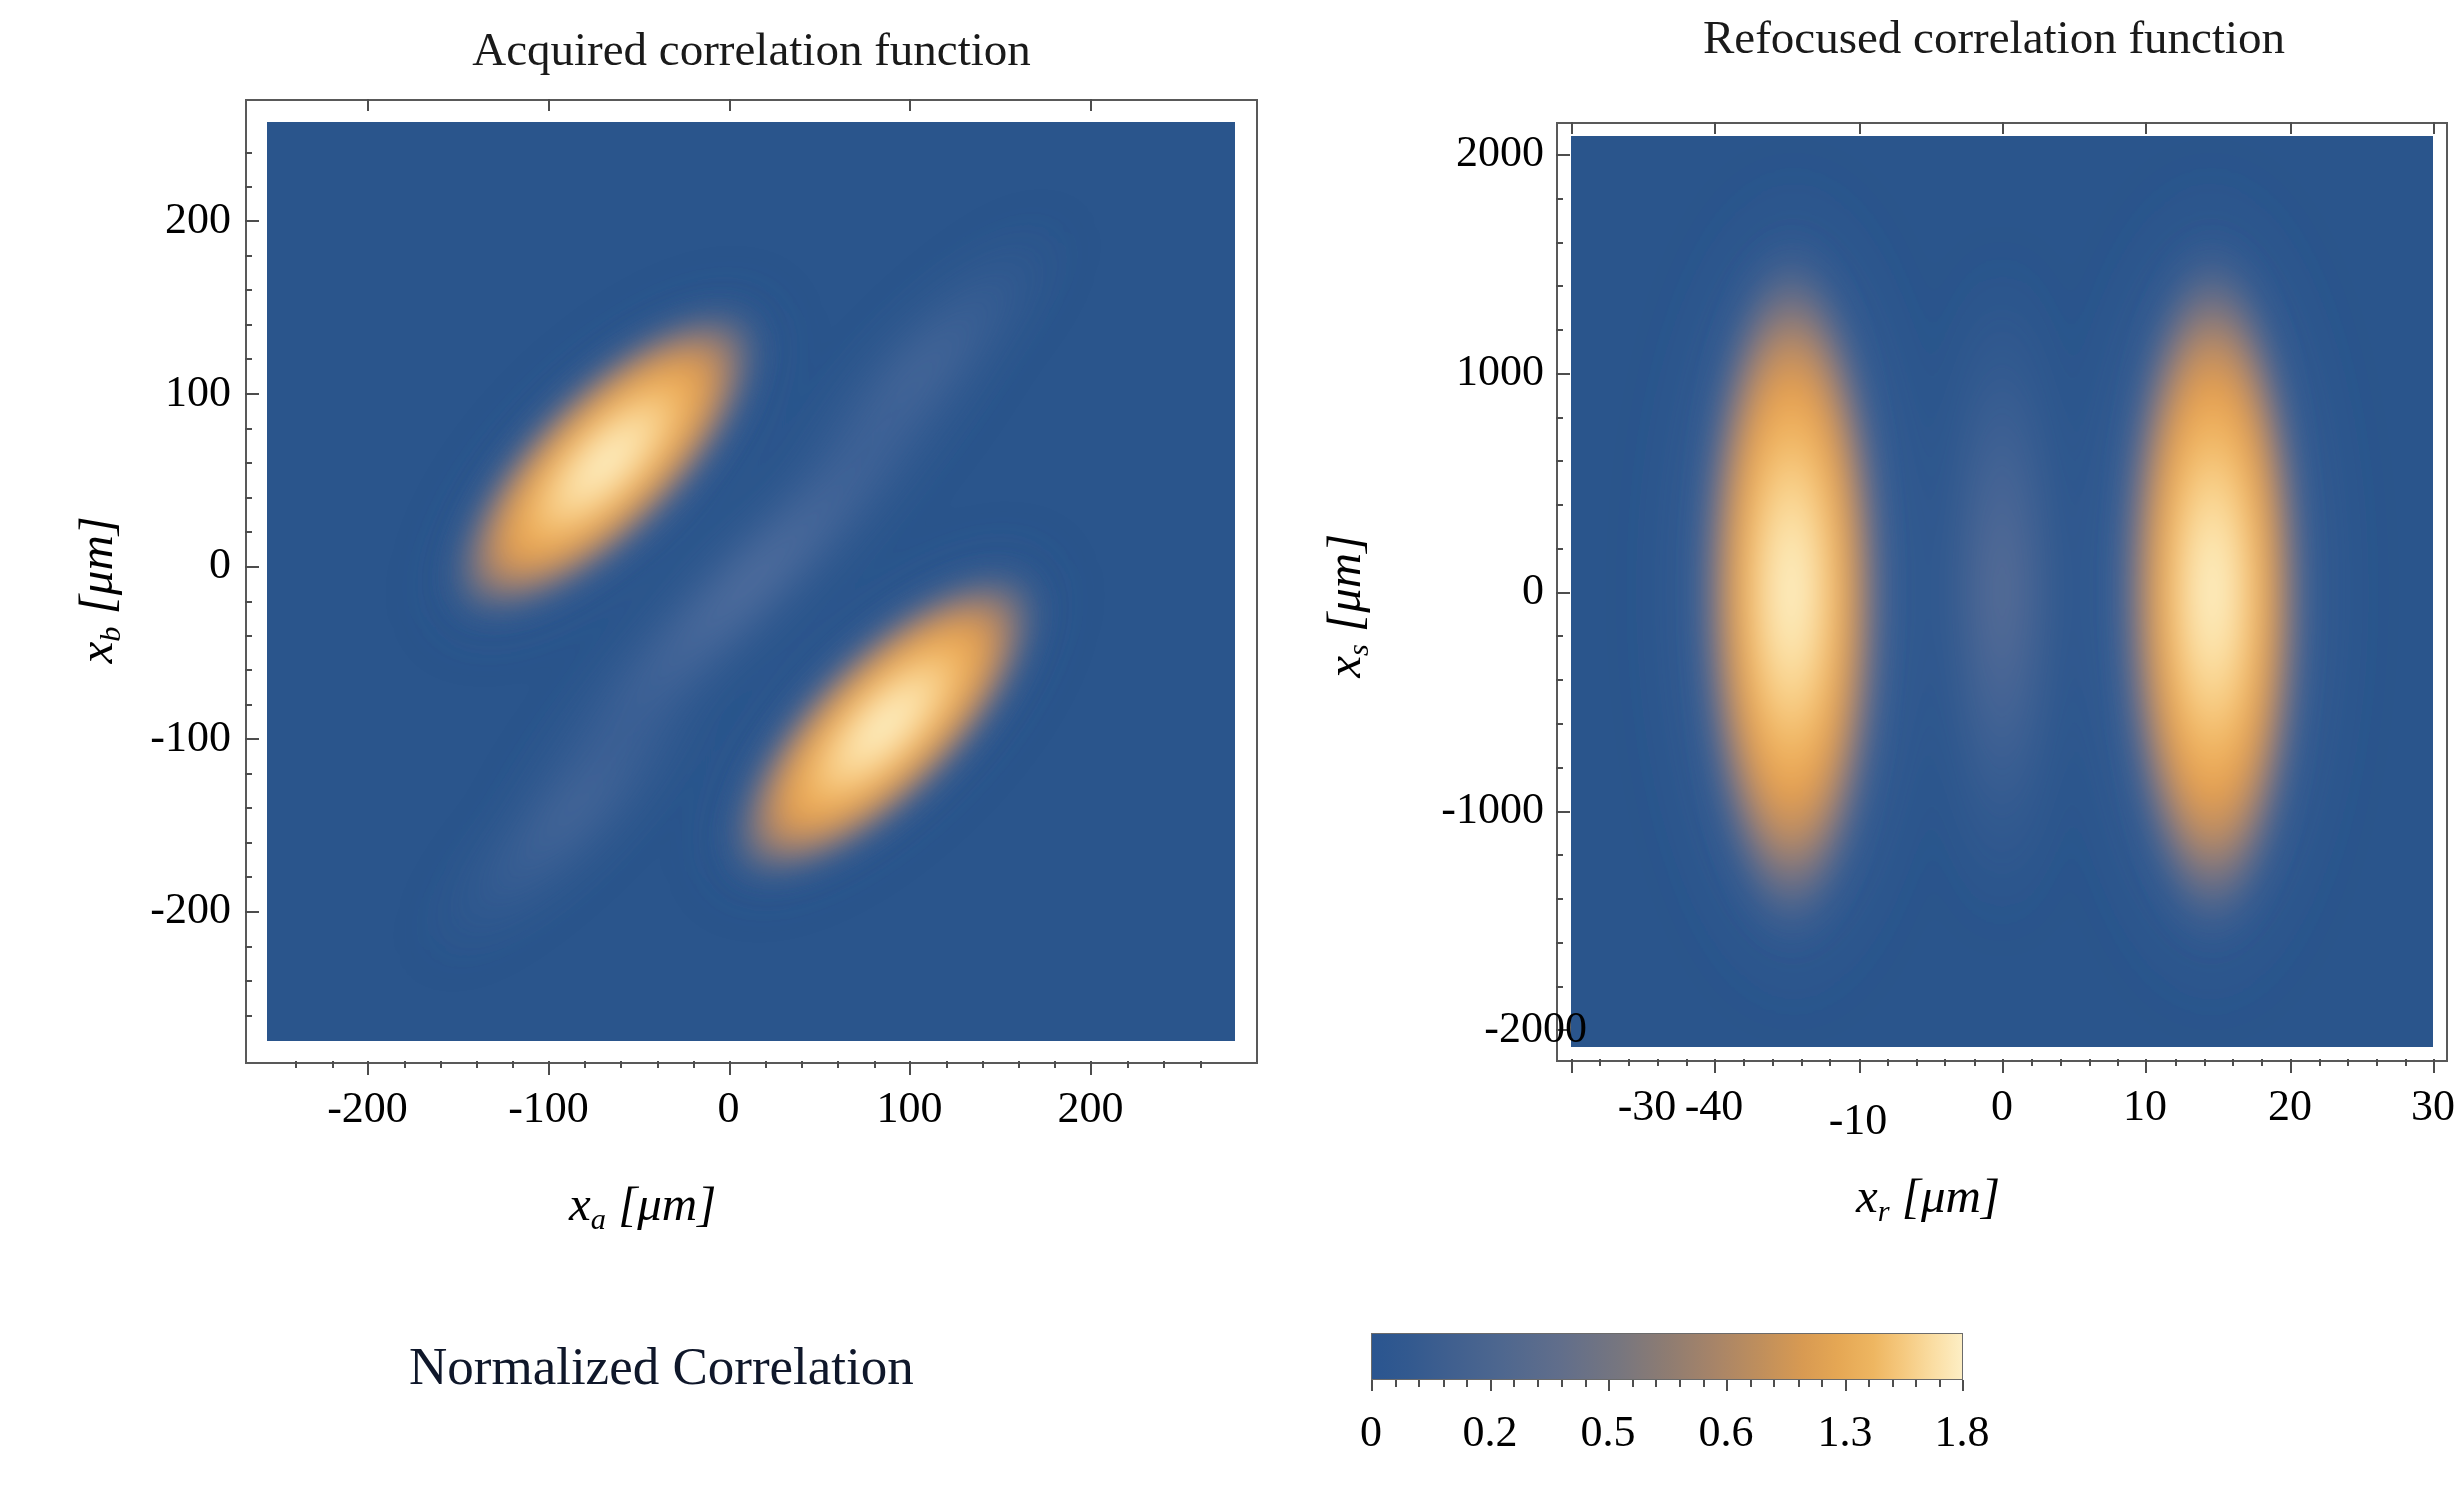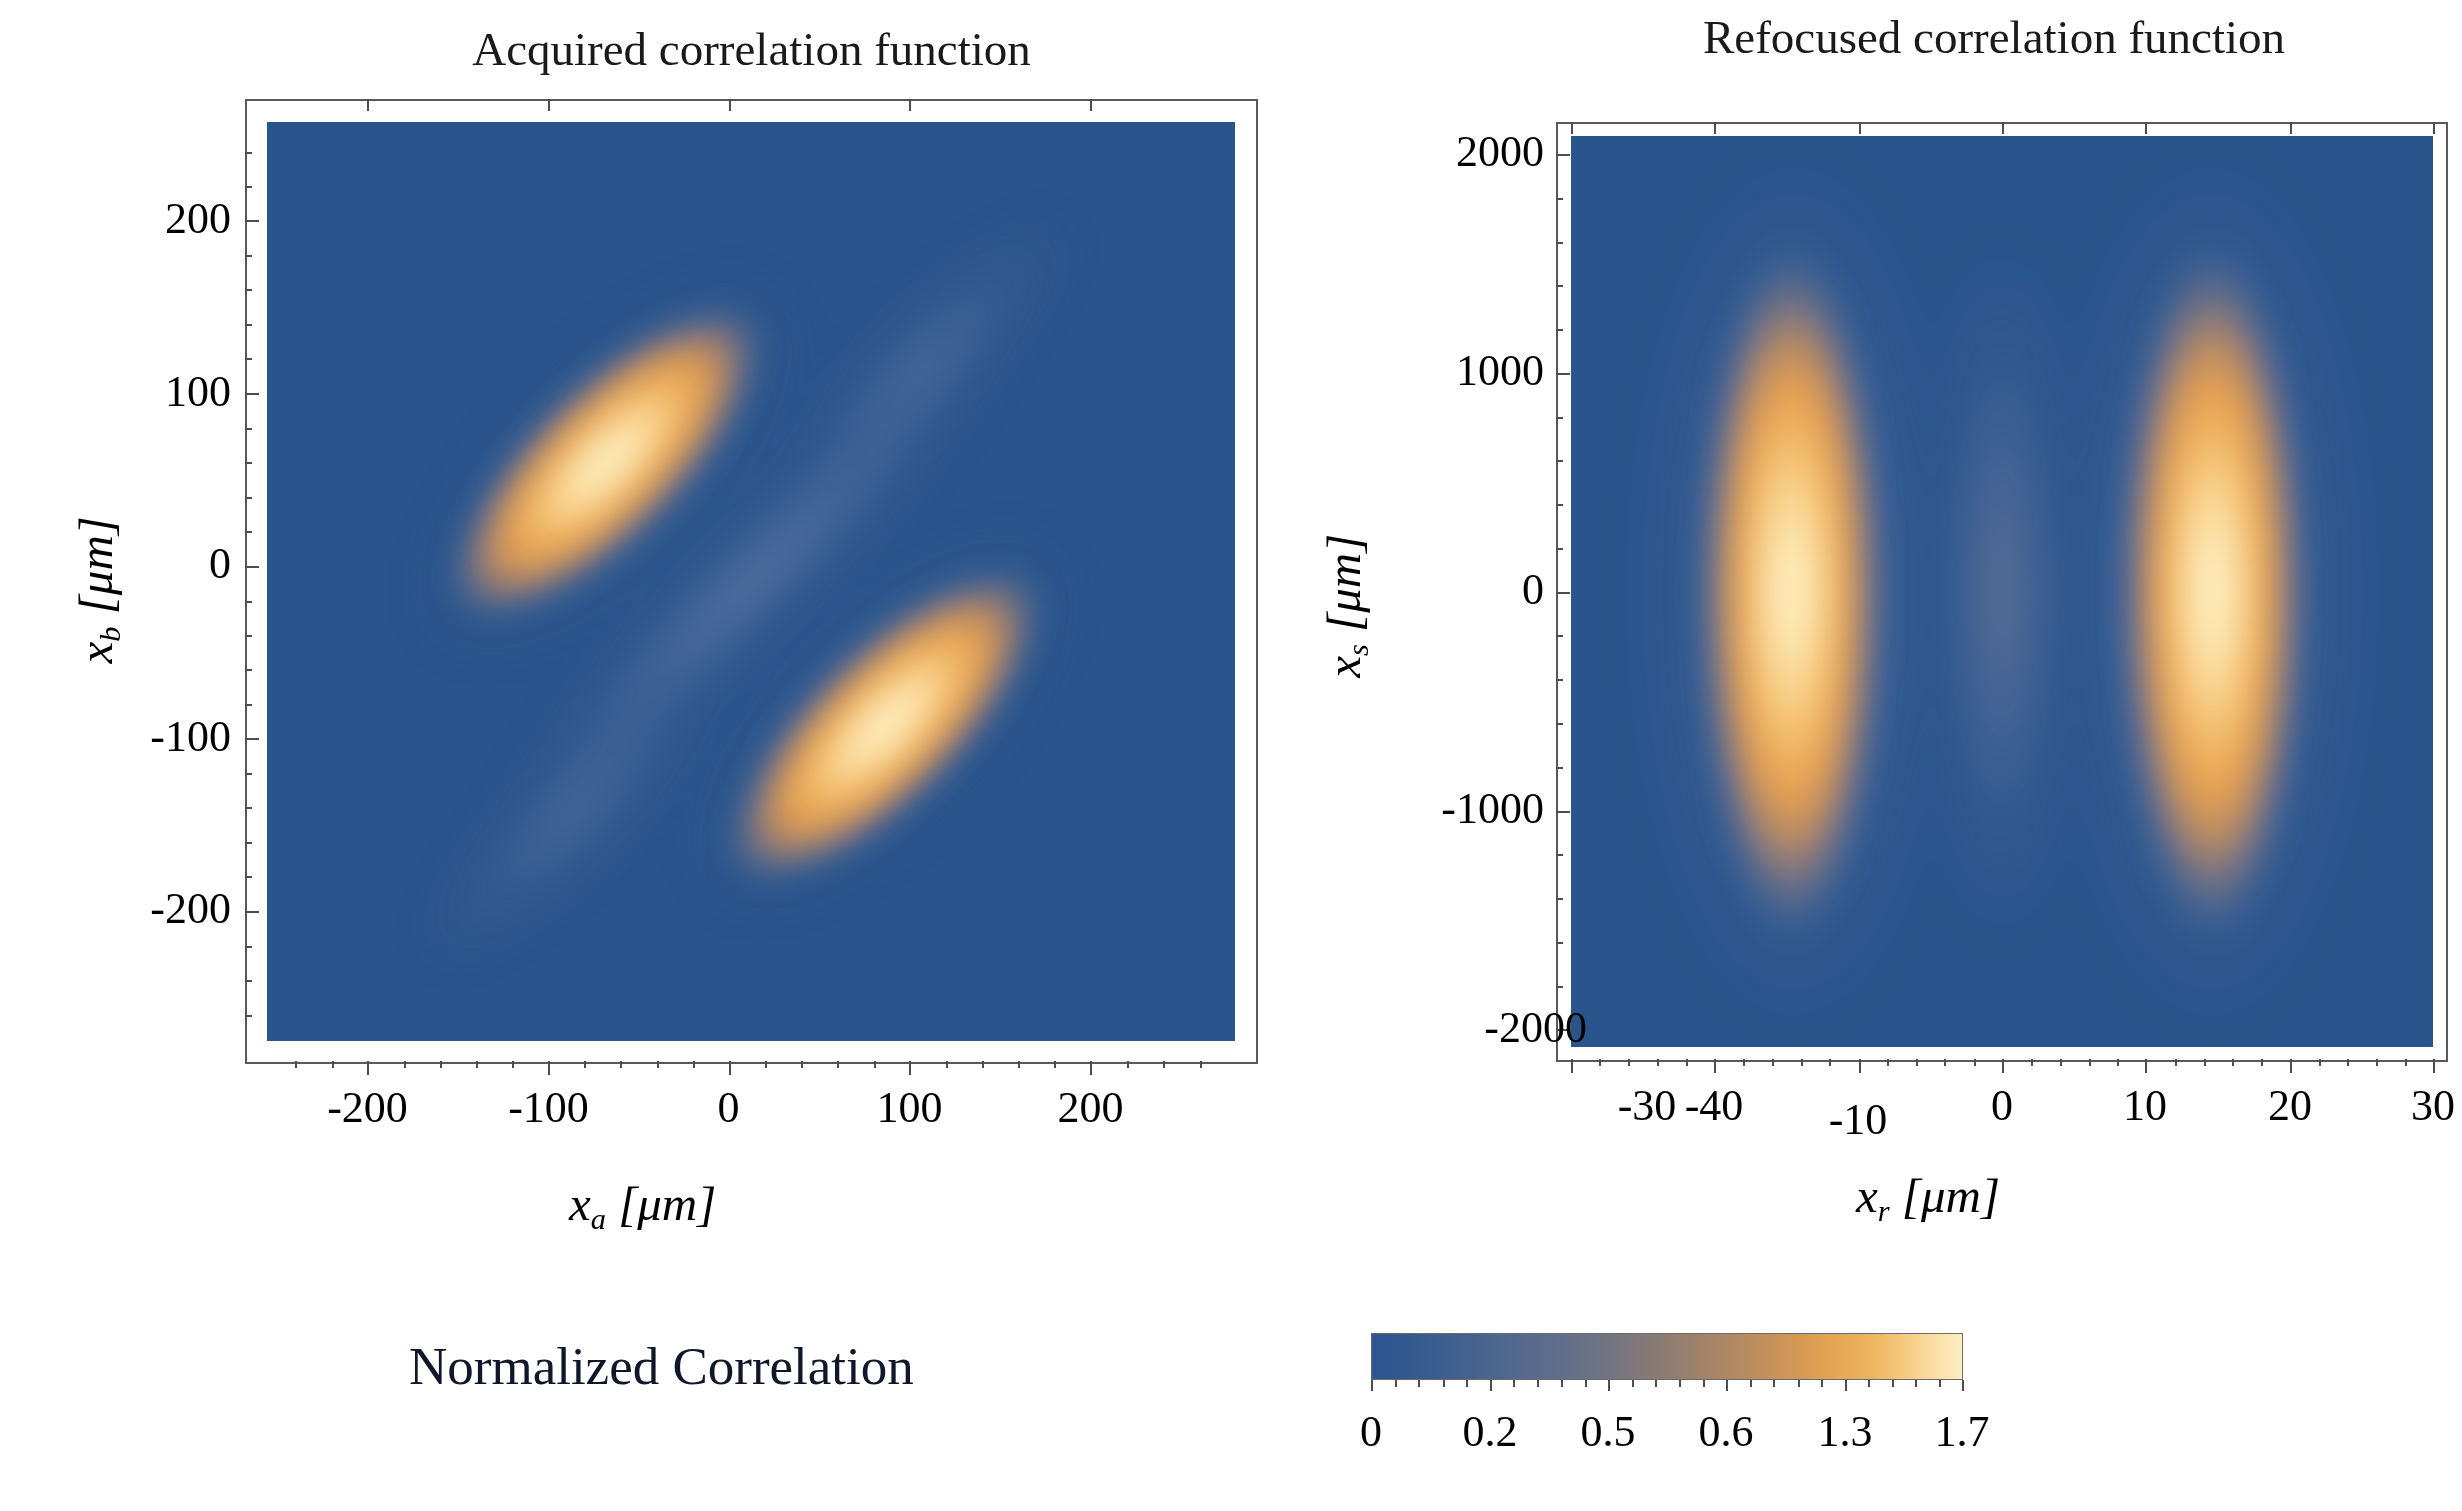--- a/index.html
+++ b/index.html
@@ -359,17 +359,17 @@
     <div class="tick tk-min-b" style="left:1868px;top:1380px;height:6.5px;"></div>
     <div class="tick tk-min-b" style="left:1892px;top:1380px;height:6.5px;"></div>
     <div class="tick tk-min-b" style="left:1915px;top:1380px;height:6.5px;"></div>
     <div class="tick tk-min-b" style="left:1939px;top:1380px;height:6.5px;"></div>
 
     <div class="cblab" style="left:1290px;top:1406px;width:162px;">0</div>
     <div class="cblab" style="left:1409px;top:1406px;width:162px;">0.2</div>
     <div class="cblab" style="left:1527px;top:1406px;width:162px;">0.5</div>
     <div class="cblab" style="left:1645px;top:1406px;width:162px;">0.6</div>
     <div class="cblab" style="left:1764px;top:1406px;width:162px;">1.3</div>
-    <div class="cblab" style="left:1881px;top:1406px;width:162px;">1.7</div>
+    <div class="cblab" style="left:1881px;top:1406px;width:162px;">1.8</div>
   </div>
 
 </div>
 
 
 </body></html>

